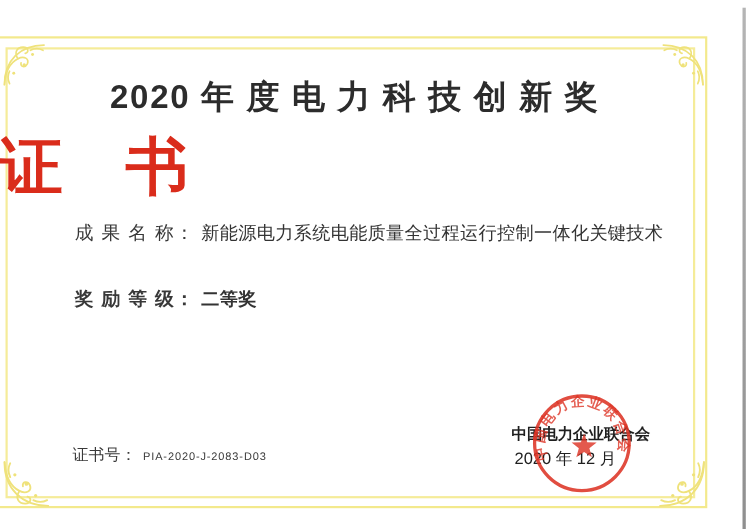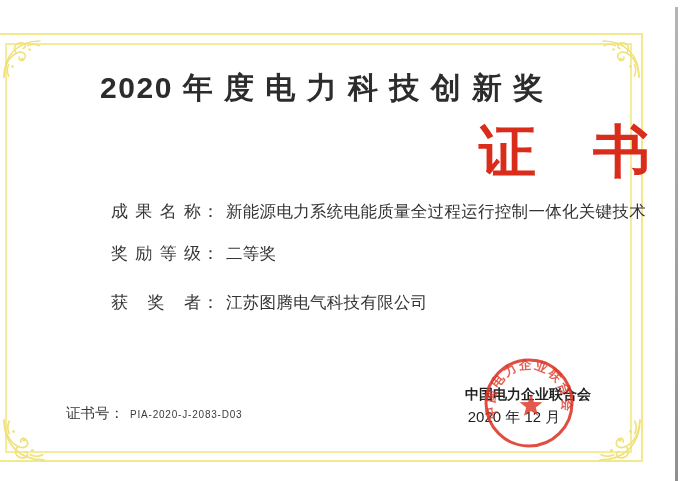--- a/index.html
+++ b/index.html
@@ -20,27 +20,27 @@
   .corner.tl{left:3px;top:40px;}
   .corner.tr{left:602px;top:40px;transform:scaleX(-1);}
   .corner.bl{left:3px;top:419px;transform:scaleY(-1);width:42px;height:42px;}
   .corner.br{left:599px;top:419px;transform:scale(-1,-1);width:42px;height:42px;}
   
   .title{
     position:absolute;left:0;top:68px;width:645px;text-align:center;
     font-size:30px;font-weight:bold;color:#2c2c2c;letter-spacing:1.5px;white-space:nowrap;
   }
   .subtitle{
-    position:absolute;left:0;top:114px;width:650px;text-align:right;
+    position:absolute;left:0;top:114px;width:650px;text-align:left;
     font-size:57px;font-weight:bold;color:#da2c1b;
     font-family:"DejaVu Serif","Liberation Serif",serif;white-space:nowrap;
   }
-  .field{position:absolute;left:68px;height:24px;font-size:17px;color:#383838;white-space:nowrap;margin-left:43px;}
+  .field{position:absolute;left:68px;height:24px;font-size:17px;color:#383838;white-space:nowrap;}
   .field.f1{top:200px;}
-  .field.f2{top:242px;}
+  .field.f2{top:260px;font-weight:bold;}
   .field.f3{top:291px;}
   .f-label{
     display:inline-block;width:90px;color:#383838;
     text-align:justify;text-align-last:justify;vertical-align:bottom;
   }
   .f-colon{margin:0 7px 0 1px;color:#383838;}
   .f-value{font-size:16.5px;letter-spacing:0.3px;color:#333333;}
   .certno{position:absolute;left:66px;top:404px;font-size:14.5px;color:#3a3a3a;white-space:nowrap;}
   .certno .num{font-size:10px;letter-spacing:0.8px;margin-left:6px;color:#3a3a3a;}
   .issuer{
@@ -126,23 +126,20 @@
 
   <div class="title">2020 年 度 电 力 科 技 创 新 奖</div>
   <div class="subtitle">证　书</div>
 
   <div class="field f1">
     <span class="f-label">成 果 名 称</span><span class="f-colon">：</span><span class="f-value">新能源电力系统电能质量全过程运行控制一体化关键技术</span>
   </div>
   <div class="field f2">
     <span class="f-label">奖 励 等 级</span><span class="f-colon">：</span><span class="f-value">二等奖</span>
   </div>
-  <div class="field f3">
-    <span class="f-label">获 奖 者</span><span class="f-colon">：</span><span class="f-value">江苏图腾电气科技有限公司</span>
-  </div>
 
   <div class="certno">
     <span>证书号：</span><span class="num">PIA-2020-J-2083-D03</span>
   </div>
 
   <div class="issuer">中国电力企业联合会</div>
   <div class="issue-date">2020 年 12 月</div>
 
   <svg class="seal" viewBox="0 0 110 110">
     <circle cx="55" cy="55" r="43" fill="none" stroke="#dd3426" stroke-width="3" stroke-opacity="0.88"></circle>

